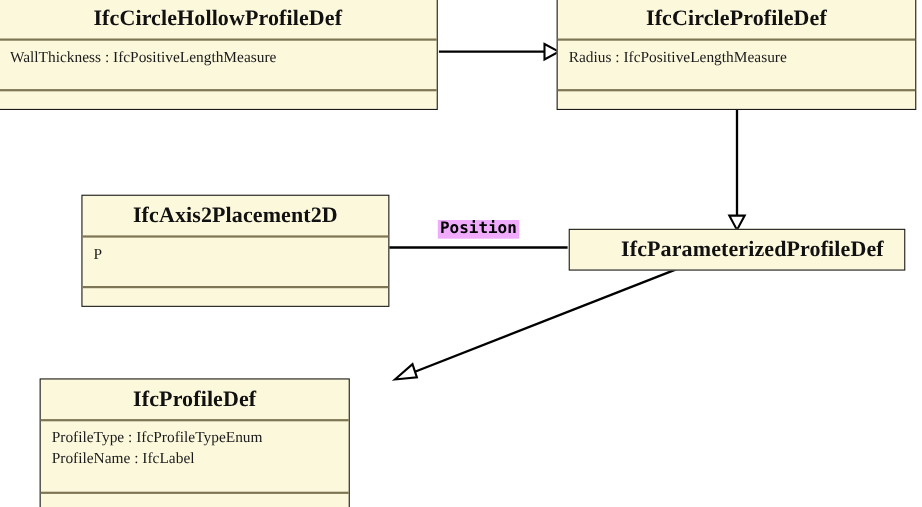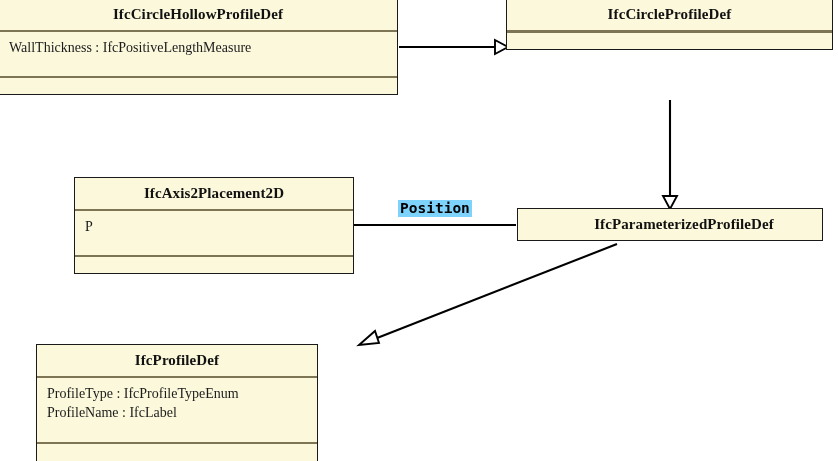--- a/index.html
+++ b/index.html
@@ -22,21 +22,21 @@
     position: absolute;
     box-sizing: border-box;
     background: #fcf8dc;
     border: 1.6px solid #1a1a1a;
     z-index: 5;
   }
   .uml-title {
     text-align: center;
     font-weight: bold;
     color: #111111;
-    font-size: 15px;
+    font-size: 20px;
     line-height: 1;
     padding: 8px 6px 8px 6px;
     white-space: nowrap;
     letter-spacing: 0.1px;
   }
   .uml-sep {
     height: 1.6px;
     background: #7d7554;
     width: 100%;
   }
@@ -96,21 +96,21 @@
     stroke-width: 1px;
   }
 
   
   .edge-label {
     position: absolute;
     font-family: "DejaVu Sans Mono", "Liberation Mono", monospace;
     font-size: 14.5px;
     font-weight: bold;
     color: #000000;
-    background: #7dd3fc;
+    background: #f0abfc;
     white-space: nowrap;
     line-height: 1;
     padding: 1px 2px;
     z-index: 6;
   }
   #label-position { left: 398px; top: 200px; }
 </style>
 </head>
 <body>
 
@@ -147,20 +147,23 @@
     <div class="uml-attrs">
       <div>WallThickness : IfcPositiveLengthMeasure</div>
     </div>
     <div class="uml-sep"></div>
     <div class="uml-ops"></div>
   </div>
 
   <div class="uml-class" id="box-circle-profile-def">
     <div class="uml-title">IfcCircleProfileDef</div>
     <div class="uml-sep"></div>
+    <div class="uml-attrs">
+      <div>Radius : IfcPositiveLengthMeasure</div>
+    </div>
     <div class="uml-sep"></div>
     <div class="uml-ops"></div>
   </div>
 
   <div class="uml-class" id="box-axis2placement2d">
     <div class="uml-title">IfcAxis2Placement2D</div>
     <div class="uml-sep"></div>
     <div class="uml-attrs">
       <div>P</div>
     </div>

